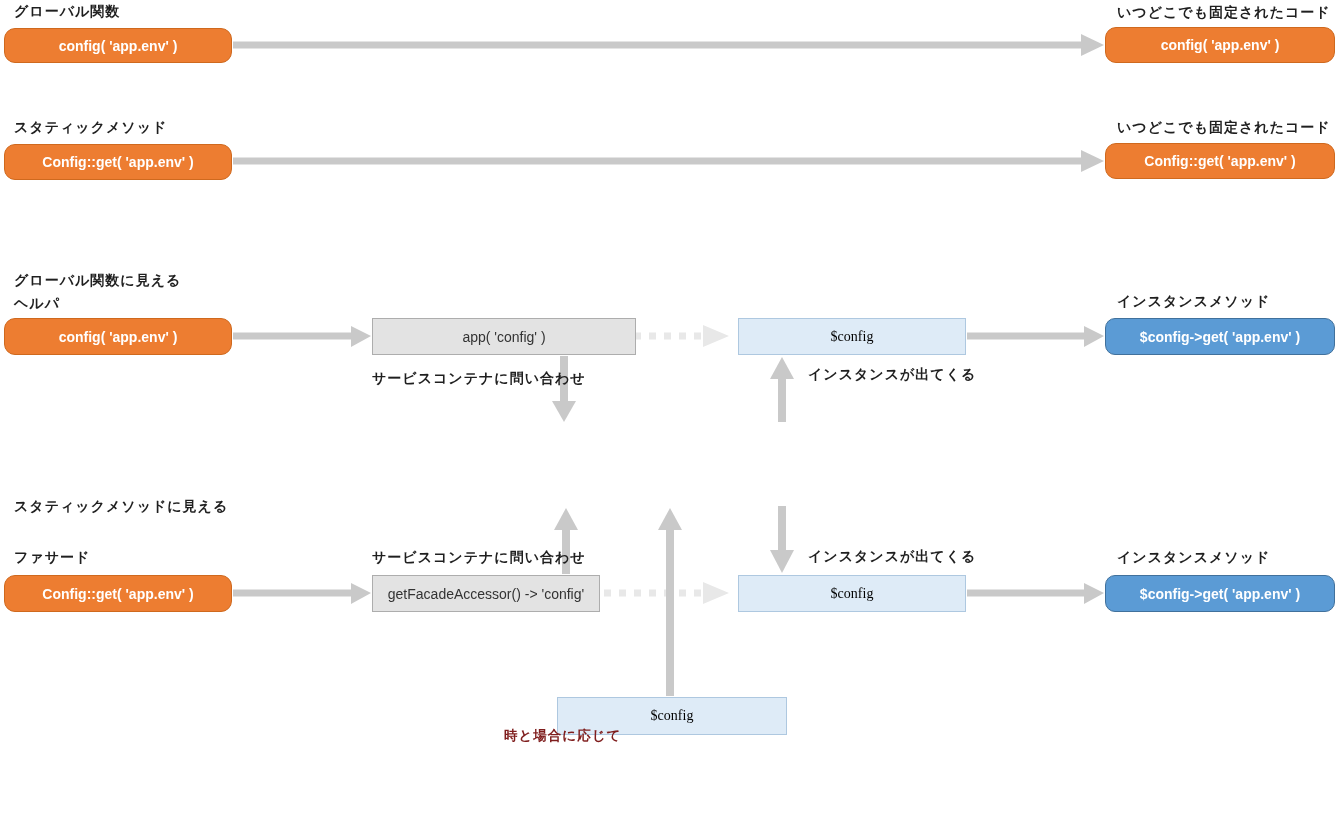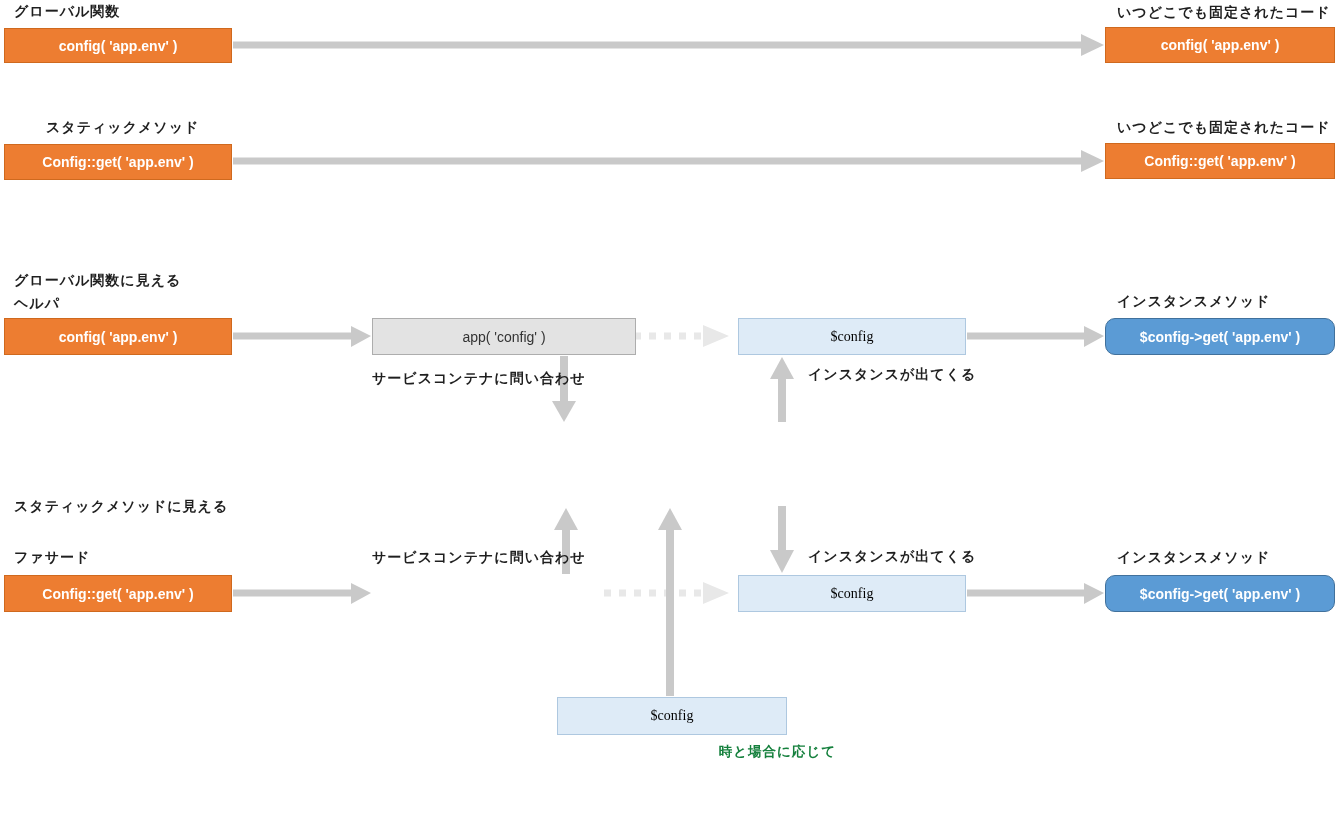--- a/index.html
+++ b/index.html
@@ -6,32 +6,32 @@
   .canvas {
     position:relative; width:1339px; height:818px; background:#ffffff;
     font-family:"Liberation Sans","DejaVu Sans",sans-serif; overflow:hidden;
   }
   .arrows { position:absolute; left:0; top:0; width:1339px; height:818px; }
   .box {
     position:absolute; box-sizing:border-box; border:1px solid;
     display:flex; align-items:center; justify-content:center;
     font-size:14px; white-space:nowrap;
   }
-  .box-orange { background:#ED7D31; border-color:#CF691E; color:#ffffff; font-weight:bold; }
+  .box-orange { background:#ED7D31; border-color:#CF691E; color:#ffffff; font-weight:bold;border-radius:11px; }
   .box-gray { background:#E3E3E3; border-color:#ADADAD; color:#333333; }
   .box-lightblue { background:#DEEBF7; border-color:#AEC8E0; color:#000000;font-family:Liberation Serif, serif; }
   .box-blue { background:#5B9BD5; border-color:#41719C; color:#ffffff; font-weight:bold;border-radius:10px; }
   .box-green { background:#E3EFDA; border-color:#A7C98C; color:#333333; }
   .heading {
     position:absolute; font-weight:bold; font-size:14px; color:#1f1f1f;
     white-space:nowrap; letter-spacing:1px;
   }
   .swap-note {
-    position:absolute; left:504px; top:741px; width:332px; text-align:right;
-    font-weight:bold; font-size:13.5px; color:#15803d; line-height:22.5px; letter-spacing:1px;
+    position:absolute; left:504px; top:725px; width:332px; text-align:left;
+    font-weight:bold; font-size:13.5px; color:#7f1d1d; line-height:22.5px; letter-spacing:1px;
   }
 </style>
 </head>
 <body>
 
 <div class="canvas">
 
   <svg class="arrows" viewBox="0 0 1339 818" xmlns="http://www.w3.org/2000/svg">
 
     <g fill="#C9C9C9" stroke="#C9C9C9">
@@ -98,40 +98,41 @@
       <line x1="670" y1="696" x2="670" y2="530" stroke-width="8"></line>
       <polygon points="658,530 682,530 670,508" stroke="none"></polygon>
     </g>
   </svg>
 
   <div class="heading" style="left:14px; top:3px;">グローバル関数</div>
   <div class="box box-orange" style="left:4px; top:28px; width:228px; height:35px;">config( 'app.env' )</div>
   <div class="heading" style="left:1117px; top:4px;">いつどこでも固定されたコード</div>
   <div class="box box-orange" style="left:1105px; top:27px; width:230px; height:36px;">config( 'app.env' )</div>
 
-  <div class="heading" style="left:14px; top:119px;margin-left:32px;">スタティックメソッド</div>
+  <div class="heading" style="left:14px; top:119px;">スタティックメソッド</div>
   <div class="box box-orange" style="left:4px; top:144px; width:228px; height:36px;">Config::get( 'app.env' )</div>
   <div class="heading" style="left:1117px; top:119px;">いつどこでも固定されたコード</div>
   <div class="box box-orange" style="left:1105px; top:143px; width:230px; height:36px;">Config::get( 'app.env' )</div>
 
   <div class="heading" style="left:14px; top:272px;">グローバル関数に見える</div>
   <div class="heading" style="left:14px; top:295px;">ヘルパ</div>
   <div class="box box-orange" style="left:4px; top:318px; width:228px; height:37px;">config( 'app.env' )</div>
   <div class="box box-gray" style="left:372px; top:318px; width:264px; height:37px;">app( 'config' )</div>
   <div class="heading" style="left:372px; top:370px;">サービスコンテナに問い合わせ</div>
   <div class="box box-lightblue" style="left:738px; top:318px; width:228px; height:37px;">$config</div>
   <div class="heading" style="left:808px; top:366px;">インスタンスが出てくる</div>
   <div class="heading" style="left:1117px; top:293px;">インスタンスメソッド</div>
   <div class="box box-blue" style="left:1105px; top:318px; width:230px; height:37px;">$config-&gt;get( 'app.env' )</div>
 
 
   <div class="heading" style="left:14px; top:498px;">スタティックメソッドに見える</div>
   <div class="heading" style="left:14px; top:549px;">ファサード</div>
   <div class="box box-orange" style="left:4px; top:575px; width:228px; height:37px;">Config::get( 'app.env' )</div>
   <div class="heading" style="left:372px; top:549px;">サービスコンテナに問い合わせ</div>
+  <div class="box box-gray" style="left:372px; top:575px; width:228px; height:37px;">getFacadeAccessor() -&gt; 'config'</div>
   <div class="heading" style="left:808px; top:548px;">インスタンスが出てくる</div>
   <div class="box box-lightblue" style="left:738px; top:575px; width:228px; height:37px;">$config</div>
   <div class="heading" style="left:1117px; top:549px;">インスタンスメソッド</div>
   <div class="box box-blue" style="left:1105px; top:575px; width:230px; height:37px;">$config-&gt;get( 'app.env' )</div>
 
   <div class="box box-lightblue" style="left:557px; top:697px; width:230px; height:38px;">$config</div>
   <div class="swap-note">
     <div>時と場合に応じて</div>
   </div>
 

